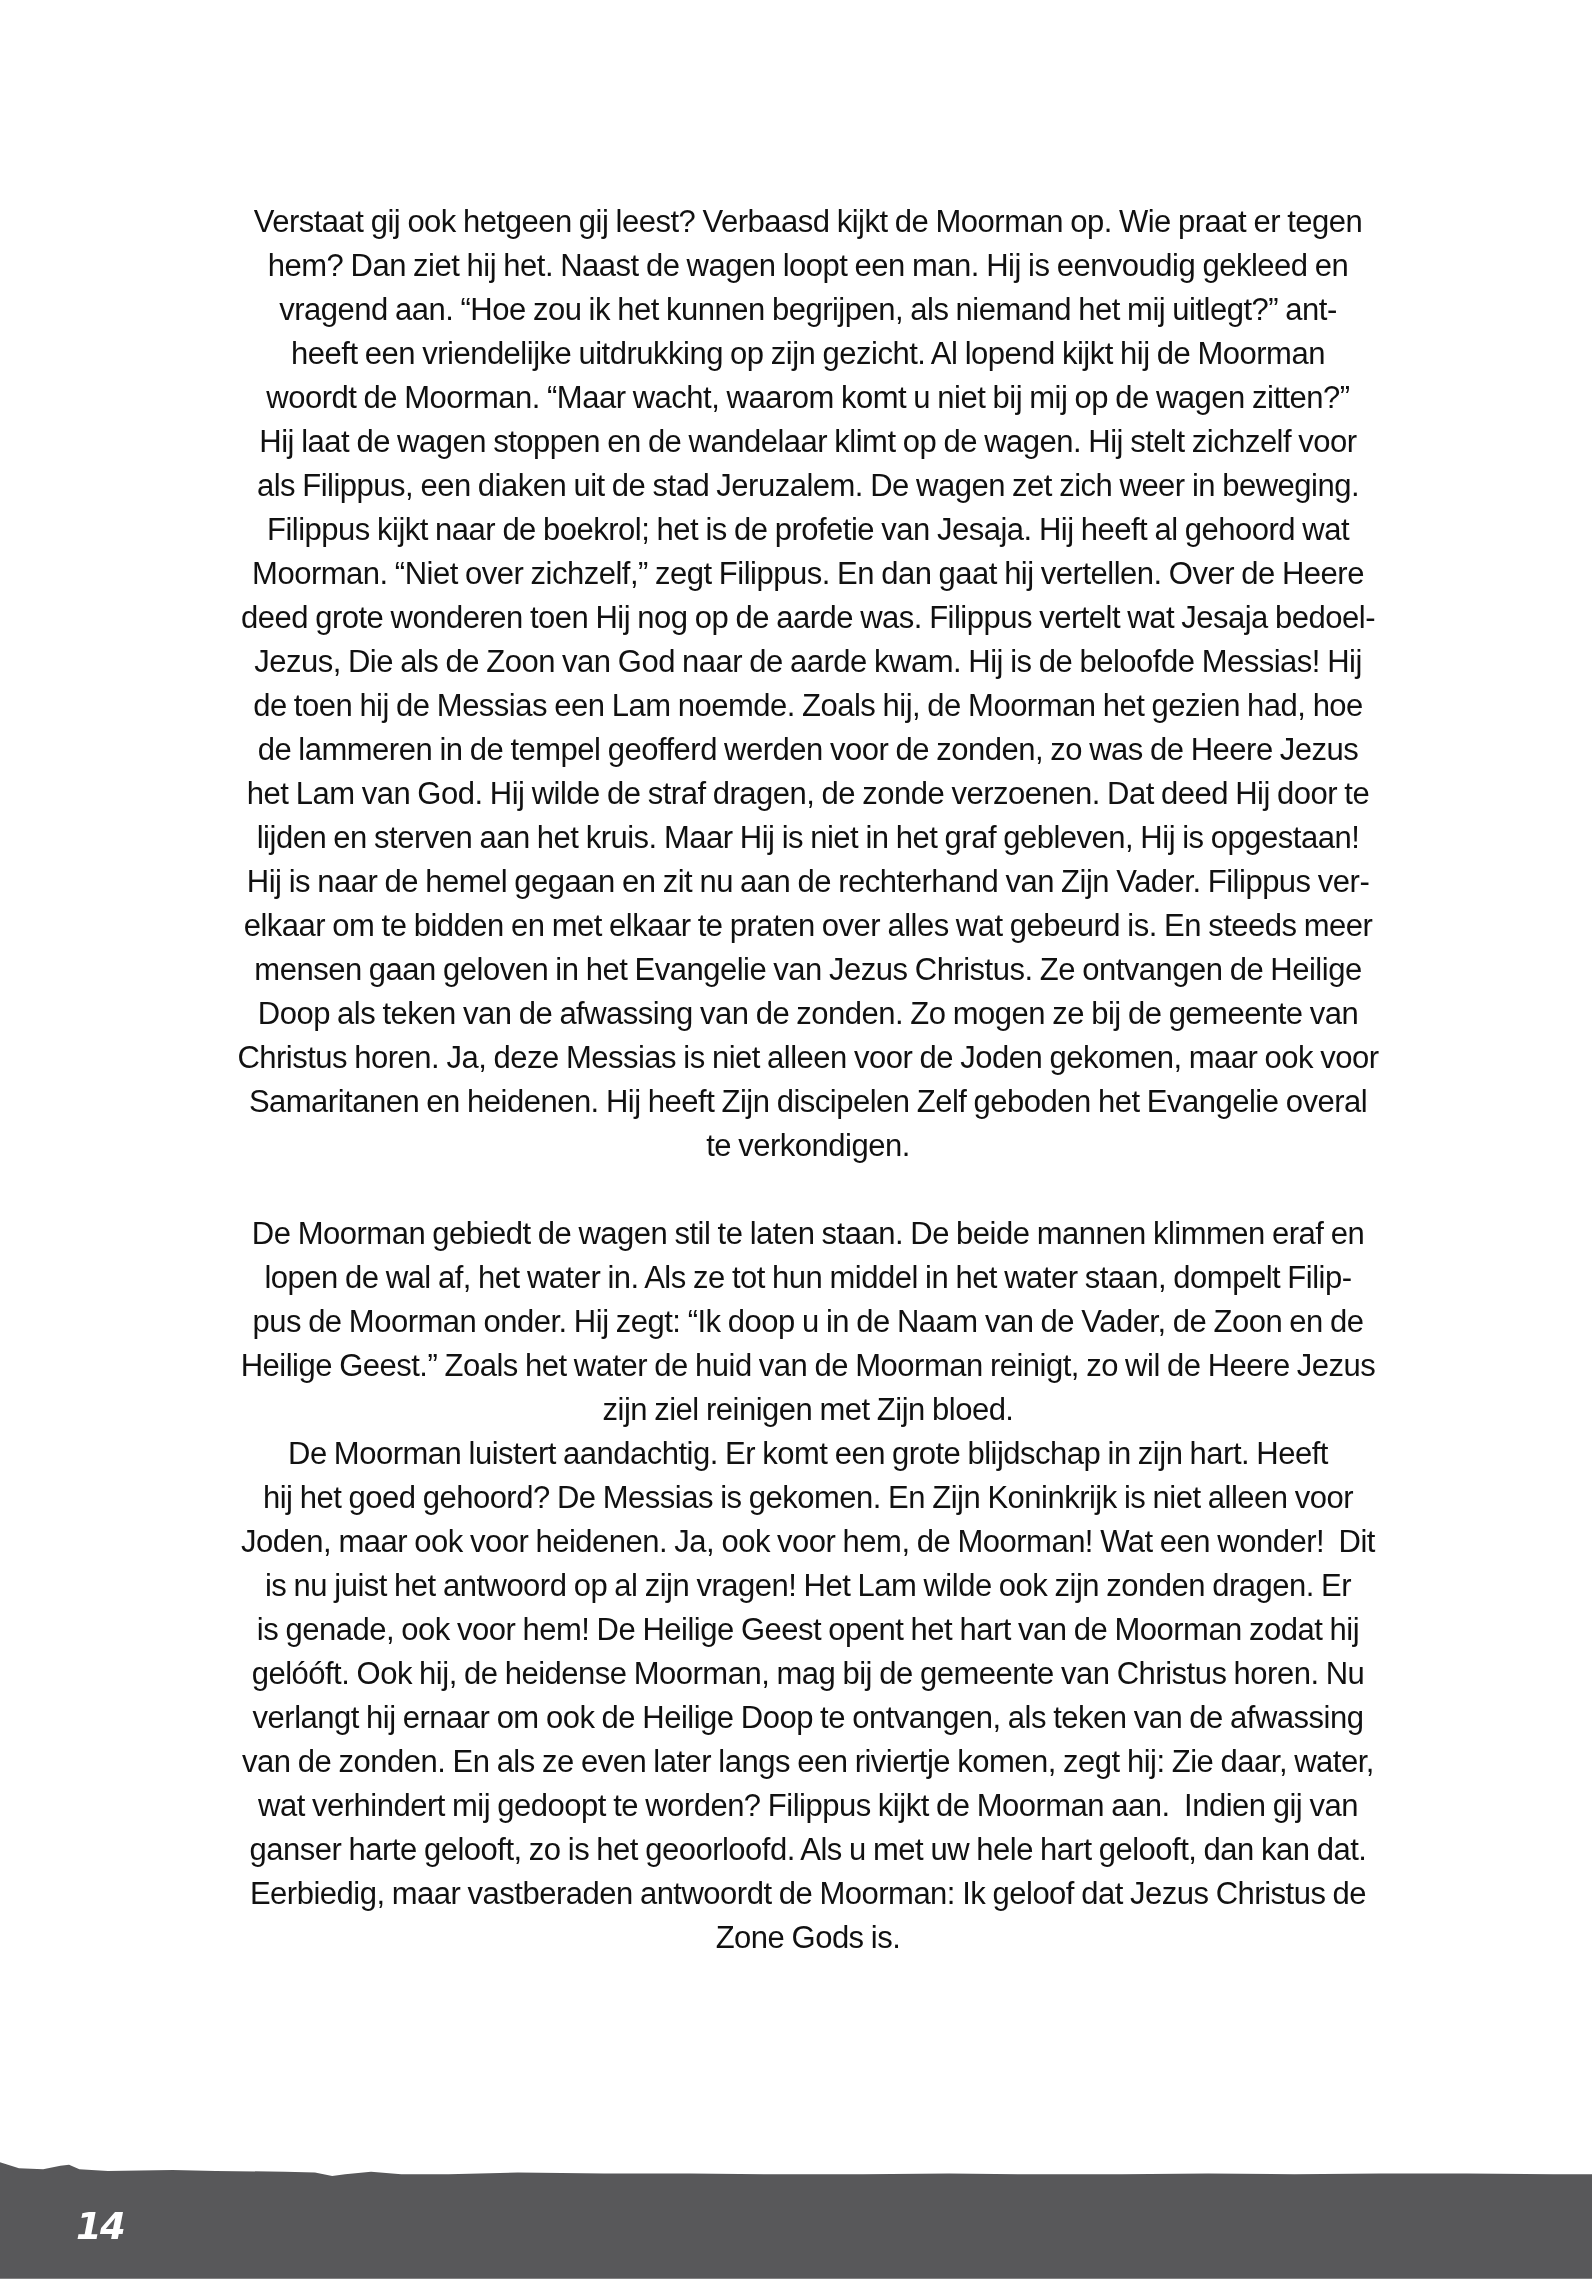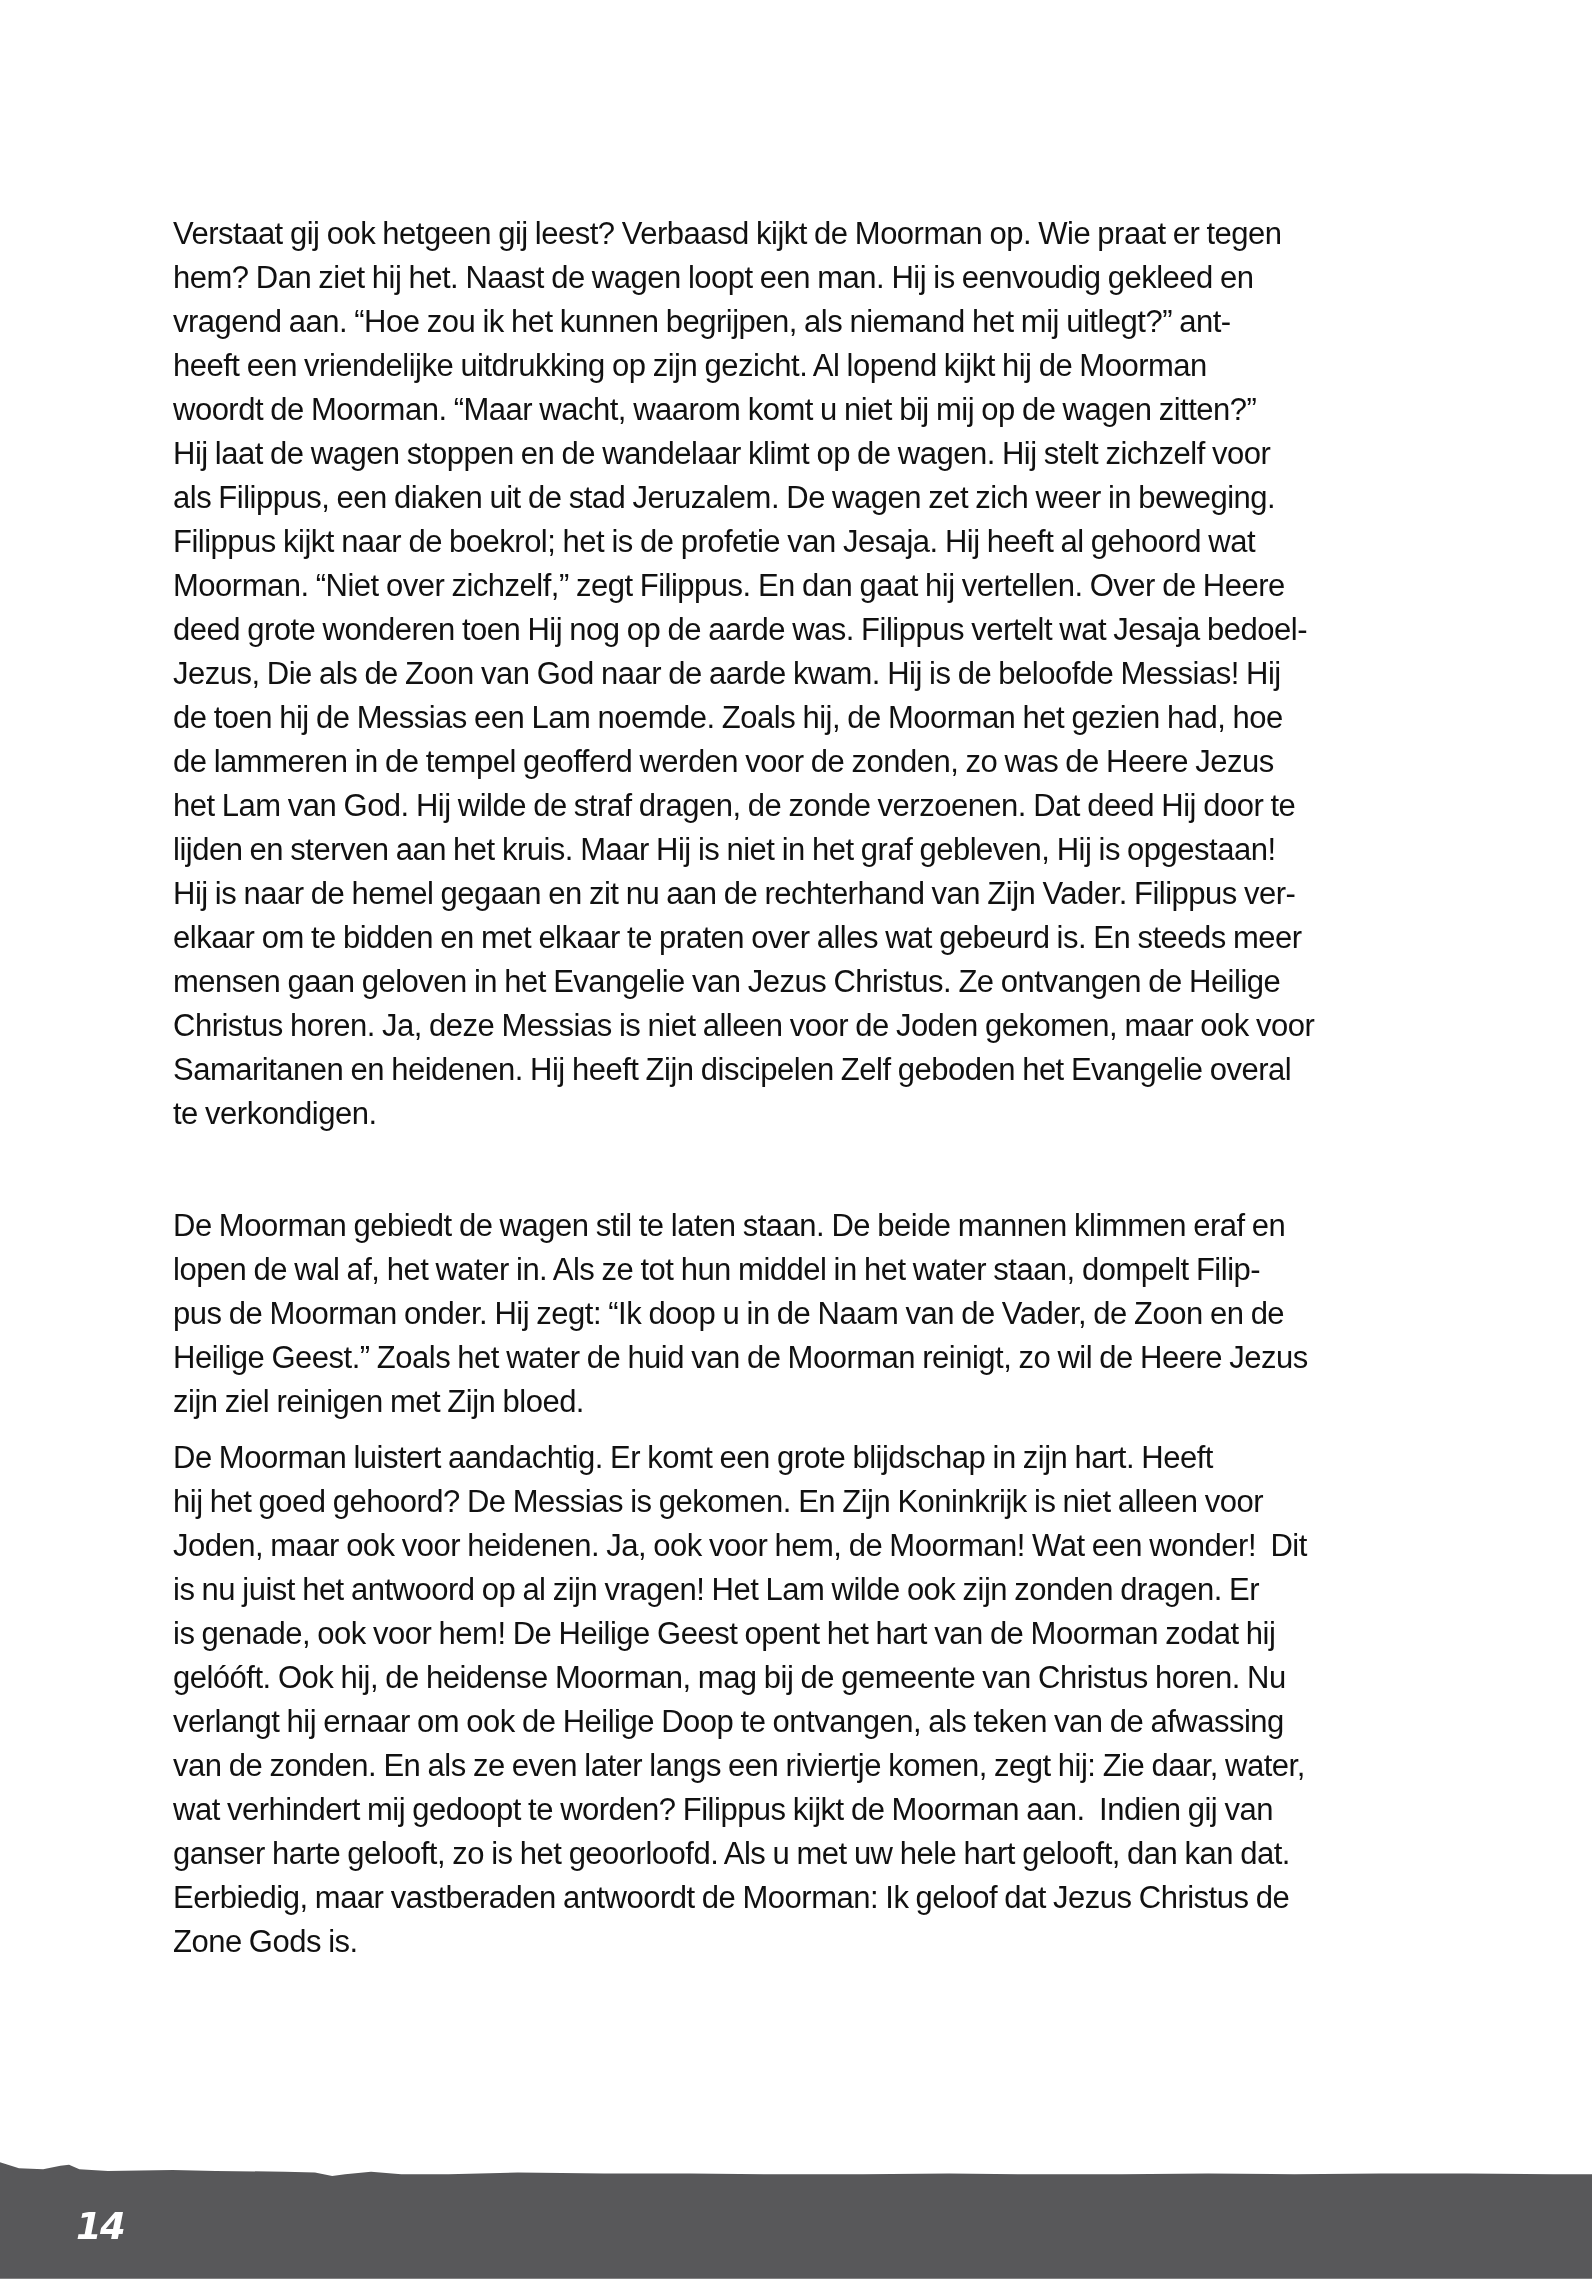--- a/index.html
+++ b/index.html
@@ -19,21 +19,22 @@
       top: 200px;
       width: 1294px;
       font-family: "Liberation Sans", sans-serif;
       font-size: 31px;
       line-height: 44px;
       color: #111111;
       letter-spacing: -0.5px;
       word-spacing: -0.9px;
     }
     .paragraph {
-      margin: 12px;
+      margin: 0;
+      text-align: center;
     }
     .line {
       display: block;
       white-space: pre;
     }
     .spacer {
       display: block;
       height: 44px;
     }
     .footer-band {
@@ -78,20 +79,21 @@
     <span class="line">Moorman. “Niet over zichzelf,” zegt Filippus. En dan gaat hij vertellen. Over de Heere</span>
     <span class="line">deed grote wonderen toen Hij nog op de aarde was. Filippus vertelt wat Jesaja bedoel-</span>
     <span class="line">Jezus, Die als de Zoon van God naar de aarde kwam. Hij is de beloofde Messias! Hij</span>
     <span class="line">de toen hij de Messias een Lam noemde. Zoals hij, de Moorman het gezien had, hoe</span>
     <span class="line">de lammeren in de tempel geofferd werden voor de zonden, zo was de Heere Jezus</span>
     <span class="line">het Lam van God. Hij wilde de straf dragen, de zonde verzoenen. Dat deed Hij door te</span>
     <span class="line">lijden en sterven aan het kruis. Maar Hij is niet in het graf gebleven, Hij is opgestaan!</span>
     <span class="line">Hij is naar de hemel gegaan en zit nu aan de rechterhand van Zijn Vader. Filippus ver-</span>
     <span class="line">elkaar om te bidden en met elkaar te praten over alles wat gebeurd is. En steeds meer</span>
     <span class="line">mensen gaan geloven in het Evangelie van Jezus Christus. Ze ontvangen de Heilige</span>
+    <span class="line">Doop als teken van de afwassing van de zonden. Zo mogen ze bij de gemeente van</span>
     <span class="line">Christus horen. Ja, deze Messias is niet alleen voor de Joden gekomen, maar ook voor</span>
     <span class="line">Samaritanen en heidenen. Hij heeft Zijn discipelen Zelf geboden het Evangelie overal</span>
     <span class="line">te verkondigen.</span>
   </p>
   <span class="spacer"></span>
   <p class="paragraph">
     <span class="line">De Moorman gebiedt de wagen stil te laten staan. De beide mannen klimmen eraf en</span>
     <span class="line">lopen de wal af, het water in. Als ze tot hun middel in het water staan, dompelt Filip-</span>
     <span class="line">pus de Moorman onder. Hij zegt: “Ik doop u in de Naam van de Vader, de Zoon en de</span>
     <span class="line">Heilige Geest.” Zoals het water de huid van de Moorman reinigt, zo wil de Heere Jezus</span>

